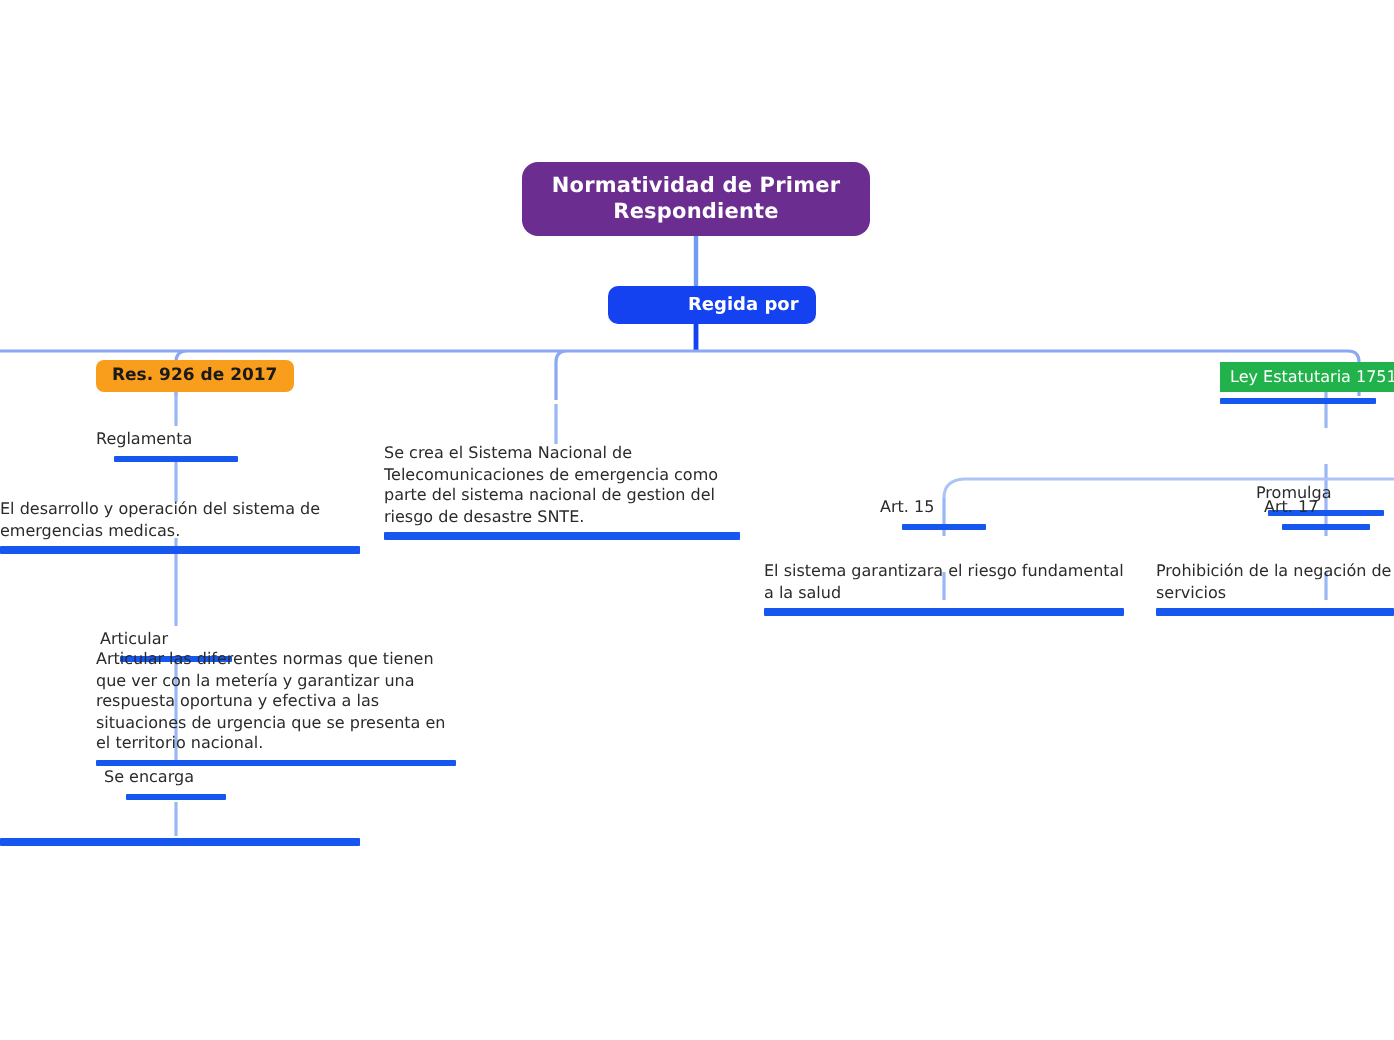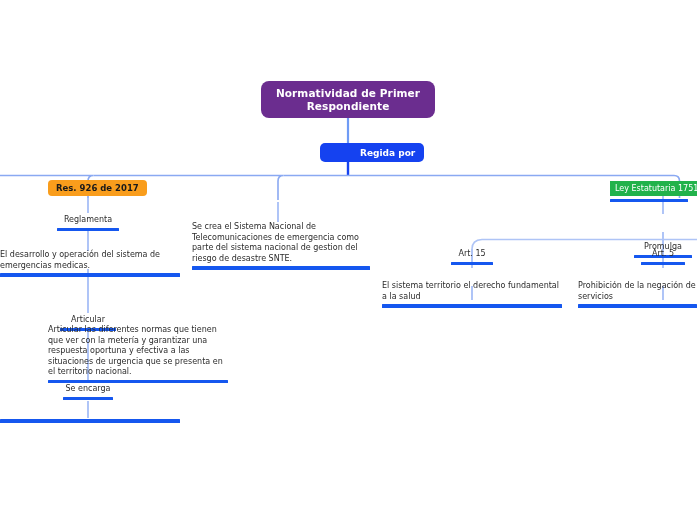--- a/index.html
+++ b/index.html
@@ -136,21 +136,20 @@
   .leaf {
     position: absolute;
   }
   .leaf .leaf-text {
     display: block;
     color: #2b2b2b;
     font-size: 8px;
     line-height: 10.5px;
   }
   .leaf.centered .leaf-text {
-    text-align: center;
   }
   .bar {
     display: block;
     height: 3px;
     background: #1557ef;
     margin-top: 2px;
     border-radius: 0.5px;
   }
   .bar.thick { height: 3.5px; }
 
@@ -186,21 +185,21 @@
     <line x1="472" y1="249" x2="472" y2="268" stroke="#9bb6f5" stroke-width="1.6"></line>
     <line x1="663" y1="249" x2="663" y2="268" stroke="#9bb6f5" stroke-width="1.6"></line>
     <line x1="472" y1="286" x2="472" y2="300" stroke="#9bb6f5" stroke-width="1.6"></line>
     <line x1="663" y1="286" x2="663" y2="300" stroke="#9bb6f5" stroke-width="1.6"></line>
   </svg>
 
   <div class="root-node">
     <span>Normatividad de Primer Respondiente</span>
   </div>
 
-  <div class="pill-blue" style="left:320px; top:143px;padding-left:40px;">
+  <div class="pill-blue" style="left:304px; top:143px;padding-left:40px;">
     <span>Regida por</span>
   </div>
 
   <div class="pill-orange" style="left:48px; top:180px;">
     <span>Res. 926 de 2017</span>
   </div>
 
   <div class="leaf centered" style="left:48px; top:215px; width:80px;">
     <span class="leaf-text">Reglamenta</span>
     <span class="bar" style="width:62px; margin-left:9px;"></span>
@@ -245,26 +244,26 @@
     <span class="leaf-text">Promulga</span>
     <span class="bar" style="width:58px; margin-left:6px;"></span>
   </div>
 
   <div class="leaf centered" style="left:440px; top:249px; width:64px;">
     <span class="leaf-text">Art. 15</span>
     <span class="bar" style="width:42px; margin-left:11px;"></span>
   </div>
 
   <div class="leaf centered" style="left:632px; top:249px; width:62px;">
-    <span class="leaf-text">Art. 5</span>
+    <span class="leaf-text">Art. 17</span>
     <span class="bar" style="width:44px; margin-left:9px;"></span>
   </div>
 
   <div class="leaf" style="left:382px; top:281px; width:180px;">
-    <span class="leaf-text">El sistema territorio el derecho fundamental a la salud</span>
+    <span class="leaf-text">El sistema garantizara el riesgo fundamental a la salud</span>
     <span class="bar thick" style="width:180px;"></span>
   </div>
 
   <div class="leaf clip-right" style="left:578px; top:281px; width:119px;">
     <span class="leaf-text" style="white-space:nowrap;">Prohibición de la negación de prest</span>
     <span class="leaf-text">servicios</span>
     <span class="bar thick" style="width:119px;"></span>
   </div>
 
 </div>

